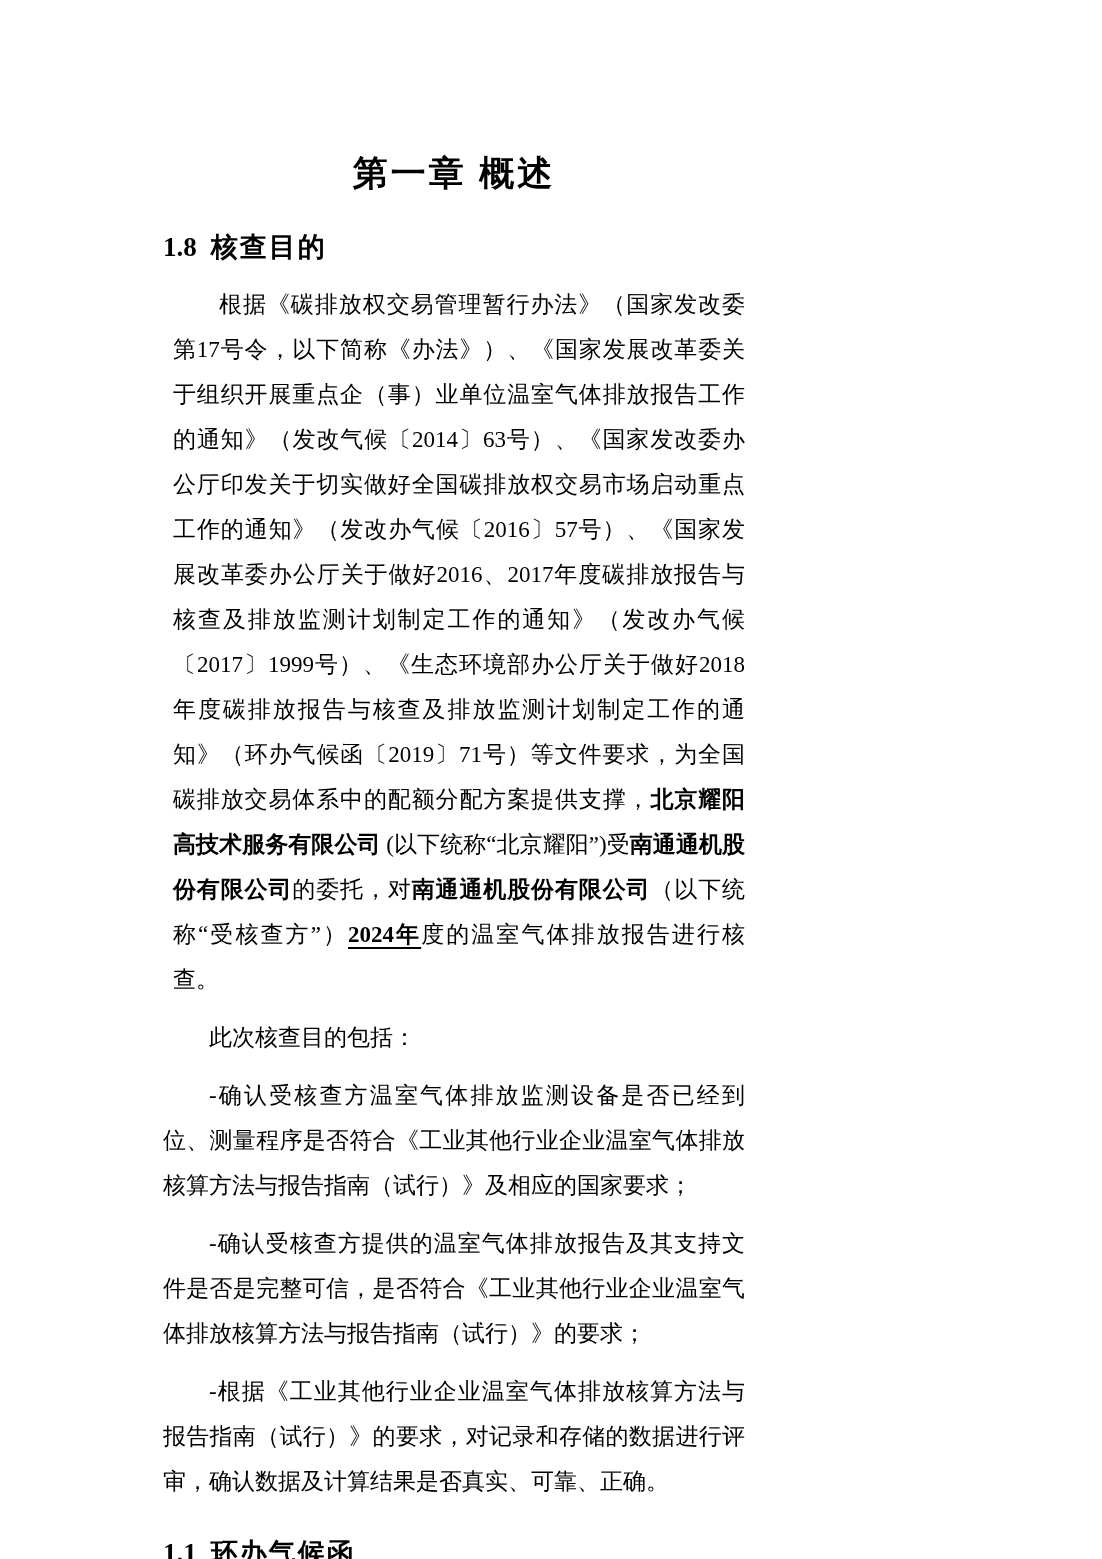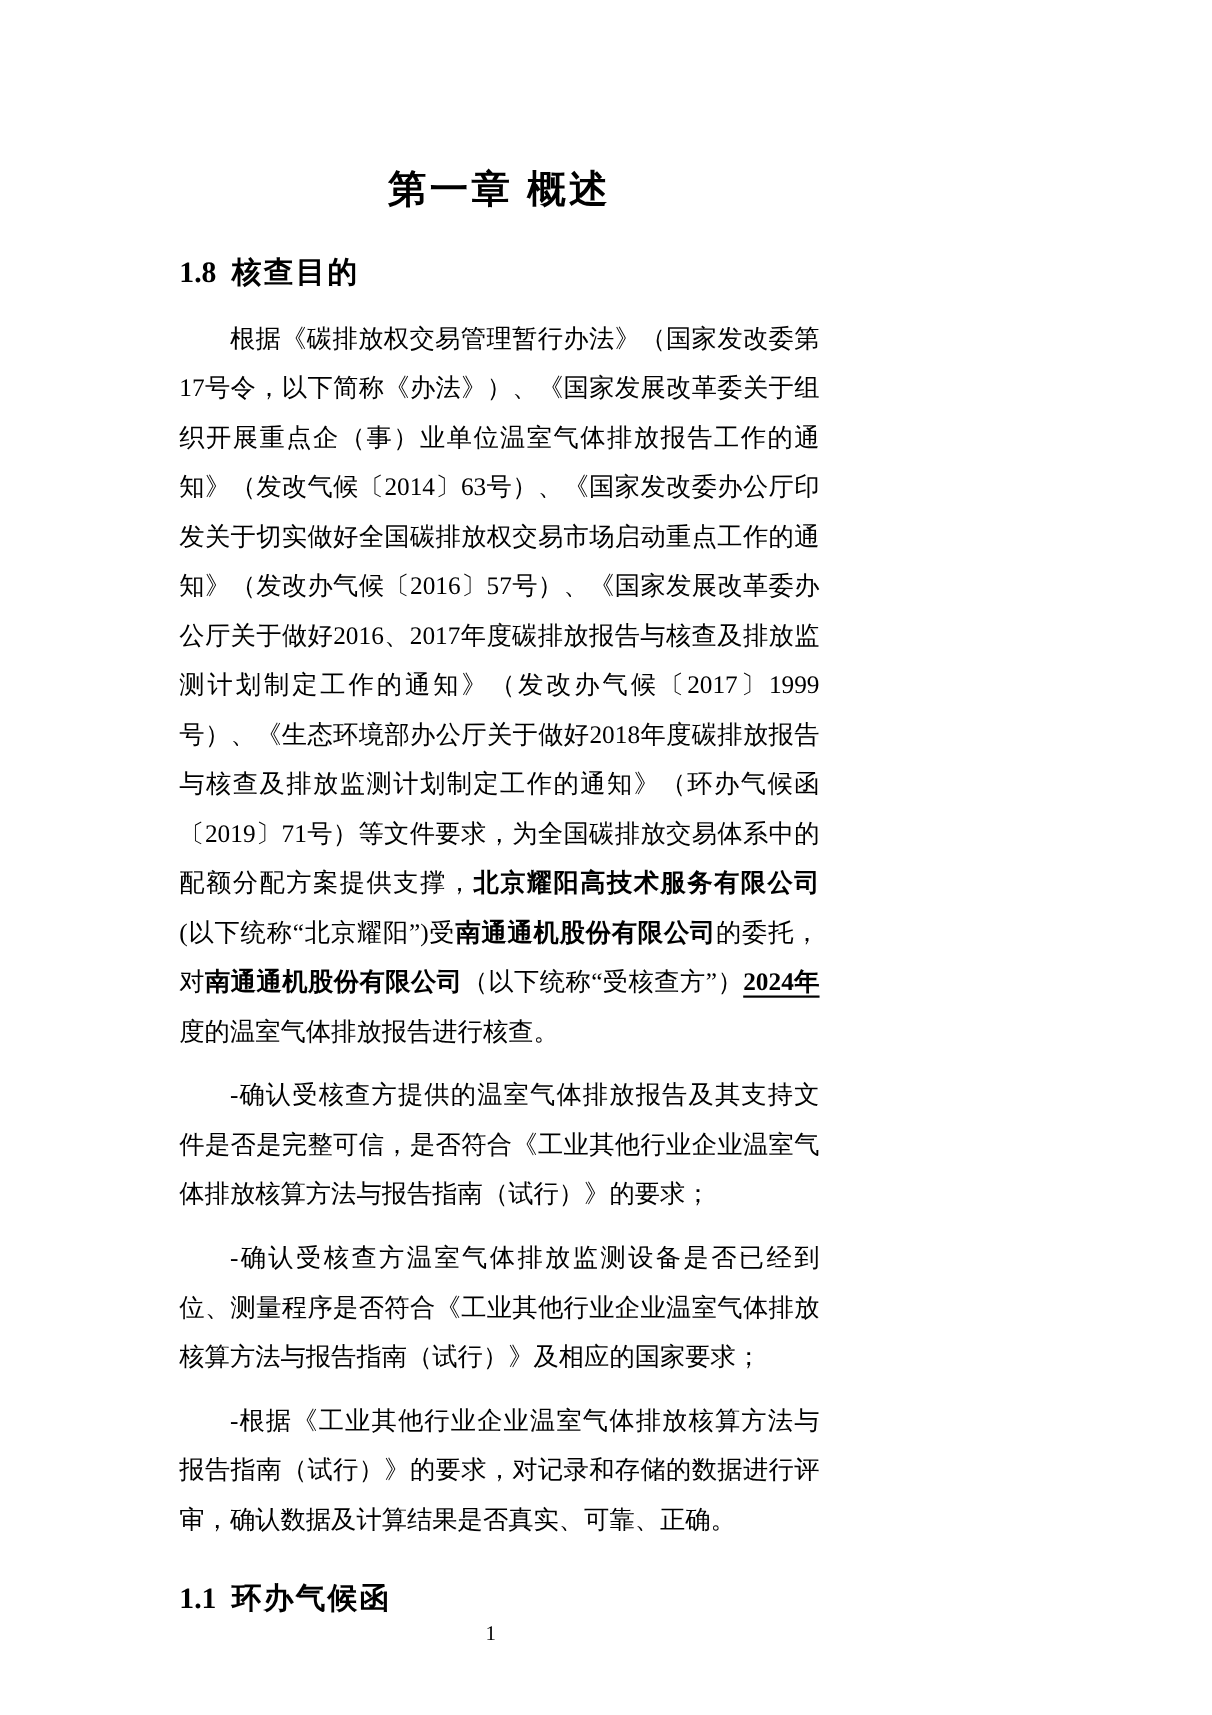--- a/index.html
+++ b/index.html
@@ -31,33 +31,33 @@
     margin: 30px 0 16px 0;
     font-size: 27px;
     line-height: 38px;
     font-weight: 700;
   }
   .sec-num {
     font-family: "Liberation Serif", "DejaVu Serif", serif;
     margin-right: 14px;
   }
   .sec-name {
-    font-family: Liberation Mono, monospace;
+    font-family: Liberation Serif, serif;
     letter-spacing: 2px;
   }
   .sec-body { margin: 0; }
   .para {
     margin: 13px 0 0 0;
     font-size: 23px;
     line-height: 45px;
     text-indent: 2em;
     text-align: justify;
     text-justify: inter-ideograph;
   }
-  .para:first-child { margin-top: 0; }
+  .para:first-child { margin-top: 0; margin-left: 10px; }
   .b { font-weight: 700; }
   .u {
     text-decoration: underline;
     text-decoration-thickness: 2px;
     text-underline-offset: 5px;
   }
   .page-footer {
     position: absolute;
     left: 0;
     right: 0;
@@ -74,22 +74,23 @@
 <div class="page">
 
   <h1 class="doc-title">第一章 概述</h1>
 
   <section>
     <h2 class="sec-head">
       <span class="sec-num">1.8</span><span class="sec-name">核查目的</span>
     </h2>
     <div class="sec-body">
         <p class="para"><span>根据《碳排放权交易管理暂行办法》（国家发改委第17号令，以下简称《办法》）、《国家发展改革委关于组织开展重点企（事）业单位温室气体排放报告工作的通知》（发改气候〔2014〕63号）、《国家发改委办公厅印发关于切实做好全国碳排放权交易市场启动重点工作的通知》（发改办气候〔2016〕57号）、《国家发展改革委办公厅关于做好2016、2017年度碳排放报告与核查及排放监测计划制定工作的通知》（发改办气候〔2017〕1999号）、《生态环境部办公厅关于做好2018年度碳排放报告与核查及排放监测计划制定工作的通知》（环办气候函〔2019〕71号）等文件要求，为全国碳排放交易体系中的配额分配方案提供支撑，</span><span class="b">北京耀阳高技术服务有限公司</span><span> (以下统称“北京耀阳”)受</span><span class="b">南通通机股份有限公司</span><span>的委托，对</span><span class="b">南通通机股份有限公司</span><span>（以下统称“受核查方”）</span><span class="b u">2024年</span><span>度的温室气体排放报告进行核查。</span></p>
+        <p class="para"><span>此次核查目的包括：</span></p>
+        <p class="para"><span>-确认受核查方温室气体排放监测设备是否已经到位、测量程序是否符合《工业其他行业企业温室气体排放核算方法与报告指南（试行）》及相应的国家要求；</span></p>
         <p class="para"><span>-确认受核查方提供的温室气体排放报告及其支持文件是否是完整可信，是否符合《工业其他行业企业温室气体排放核算方法与报告指南（试行）》的要求；</span></p>
-        <p class="para"><span>-确认受核查方温室气体排放监测设备是否已经到位、测量程序是否符合《工业其他行业企业温室气体排放核算方法与报告指南（试行）》及相应的国家要求；</span></p>
         <p class="para"><span>-根据《工业其他行业企业温室气体排放核算方法与报告指南（试行）》的要求，对记录和存储的数据进行评审，确认数据及计算结果是否真实、可靠、正确。</span></p>
       </div>
   </section>
 
   <section>
     <h2 class="sec-head">
       <span class="sec-num">1.1</span><span class="sec-name">环办气候函</span>
     </h2>
   </section>
 

